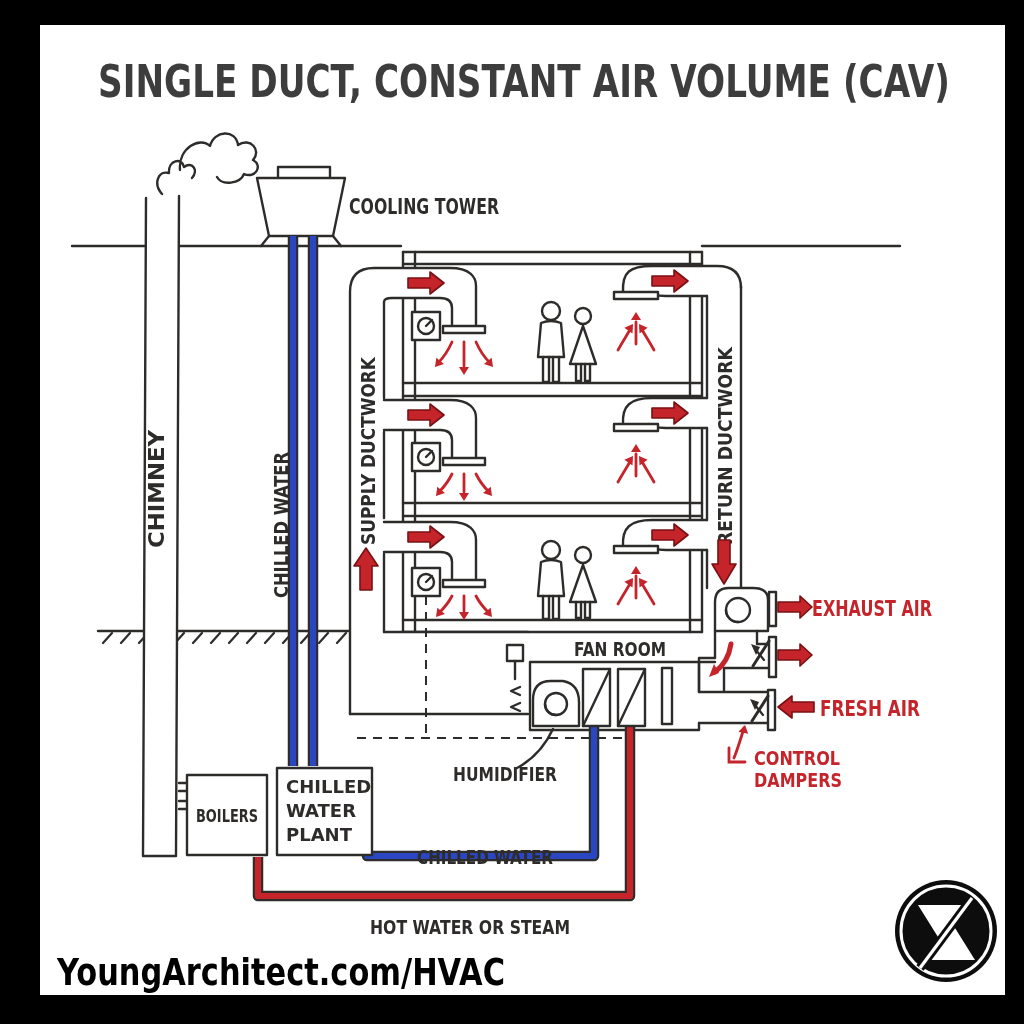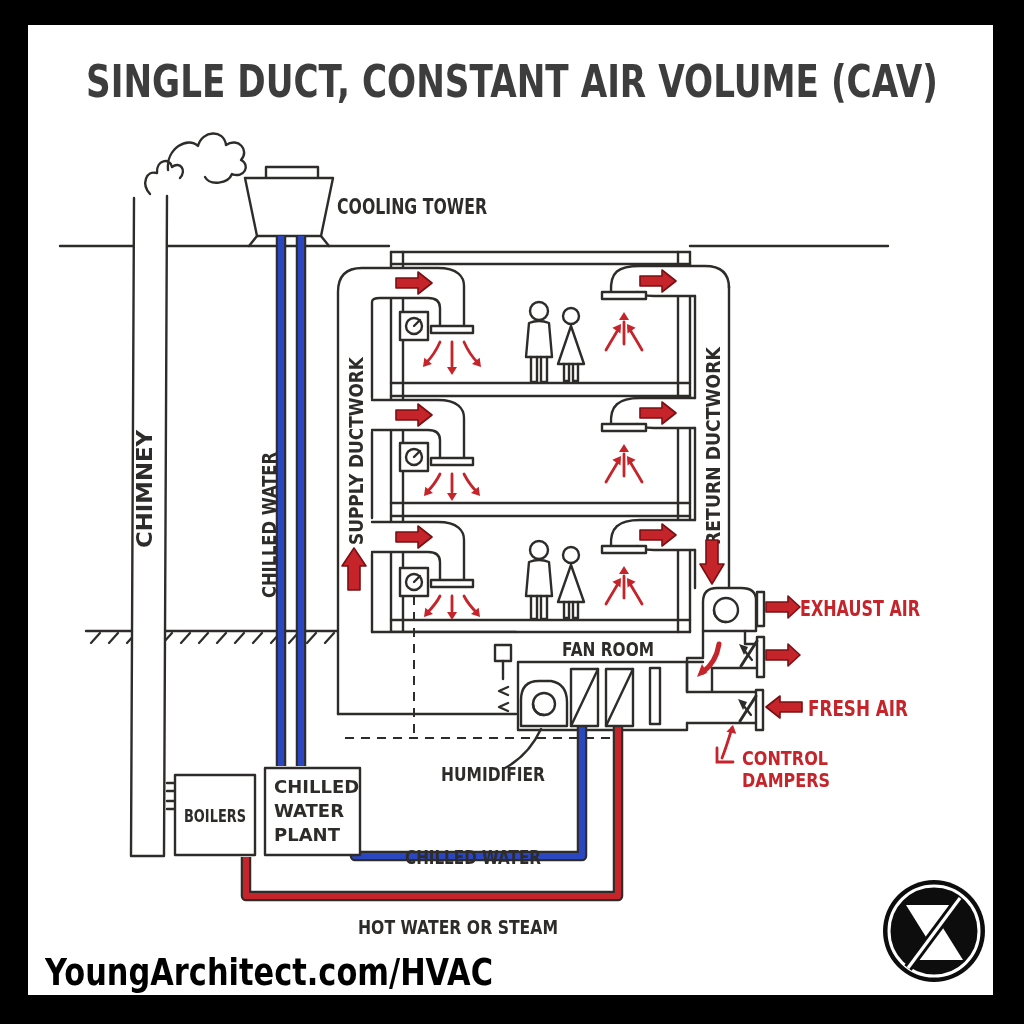--- a/index.html
+++ b/index.html
@@ -1,16 +1,16 @@
 <!DOCTYPE html>
 <html style="--frame: #000000; --paper: #ffffff; --ink: #2e2c2a; --title-ink: #3e3d3d; --marker-red: #c5242b; --marker-blue: #2a46c0;"><head>
 <meta charset="utf-8">
 <style>
   html,body{margin:0;padding:0;background:#000;}
-  #stage{position:relative;width:836px;height:1024px;background:var(--frame,#000);}
+  #stage{position:relative;width:836px;height:1024px;background:var(--frame,#000);margin-left:12px;}
   svg text{font-family:"DejaVu Sans",sans-serif;font-weight:bold;fill:var(--ink,#2e2c2a);}
   .title-t{fill:var(--title-ink,#3e3d3d);}
   .footer-t{fill:#000;}
   .red-t{fill:var(--marker-red,#c5242b);}
   .s{stroke:var(--ink,#2e2c2a);stroke-width:2.4;fill:none;stroke-linecap:round;stroke-linejoin:round;}
   .s3{stroke:var(--ink,#2e2c2a);stroke-width:3;fill:none;stroke-linecap:round;}
   .sw{stroke:var(--ink,#2e2c2a);stroke-width:2.4;fill:var(--paper,#fff);stroke-linejoin:round;}
   .fw{fill:var(--paper,#fff);stroke:none;}
   .dash{stroke:var(--ink,#2e2c2a);stroke-width:2;fill:none;stroke-dasharray:9 7;}
   .pipec{stroke:var(--ink,#2e2c2a);stroke-width:10.5;fill:none;stroke-linejoin:round;stroke-linecap:butt;}

